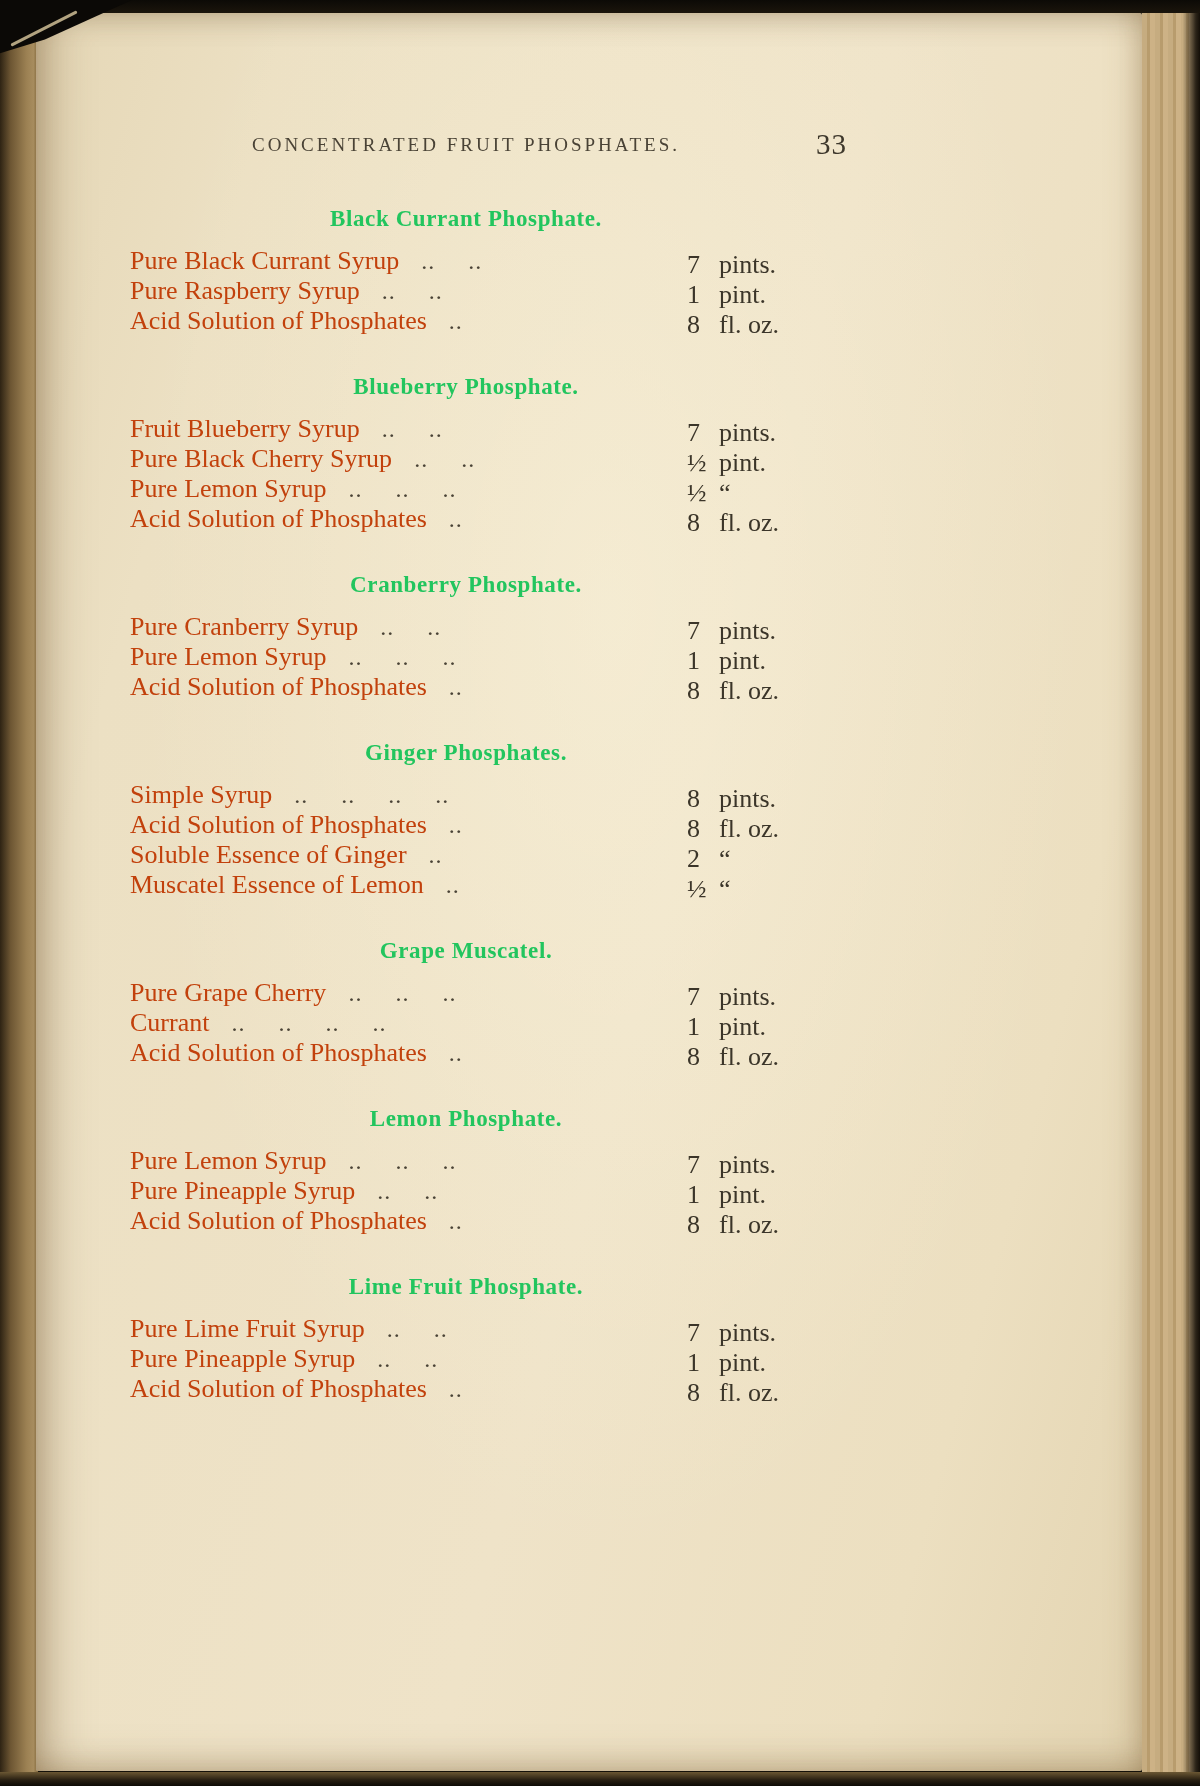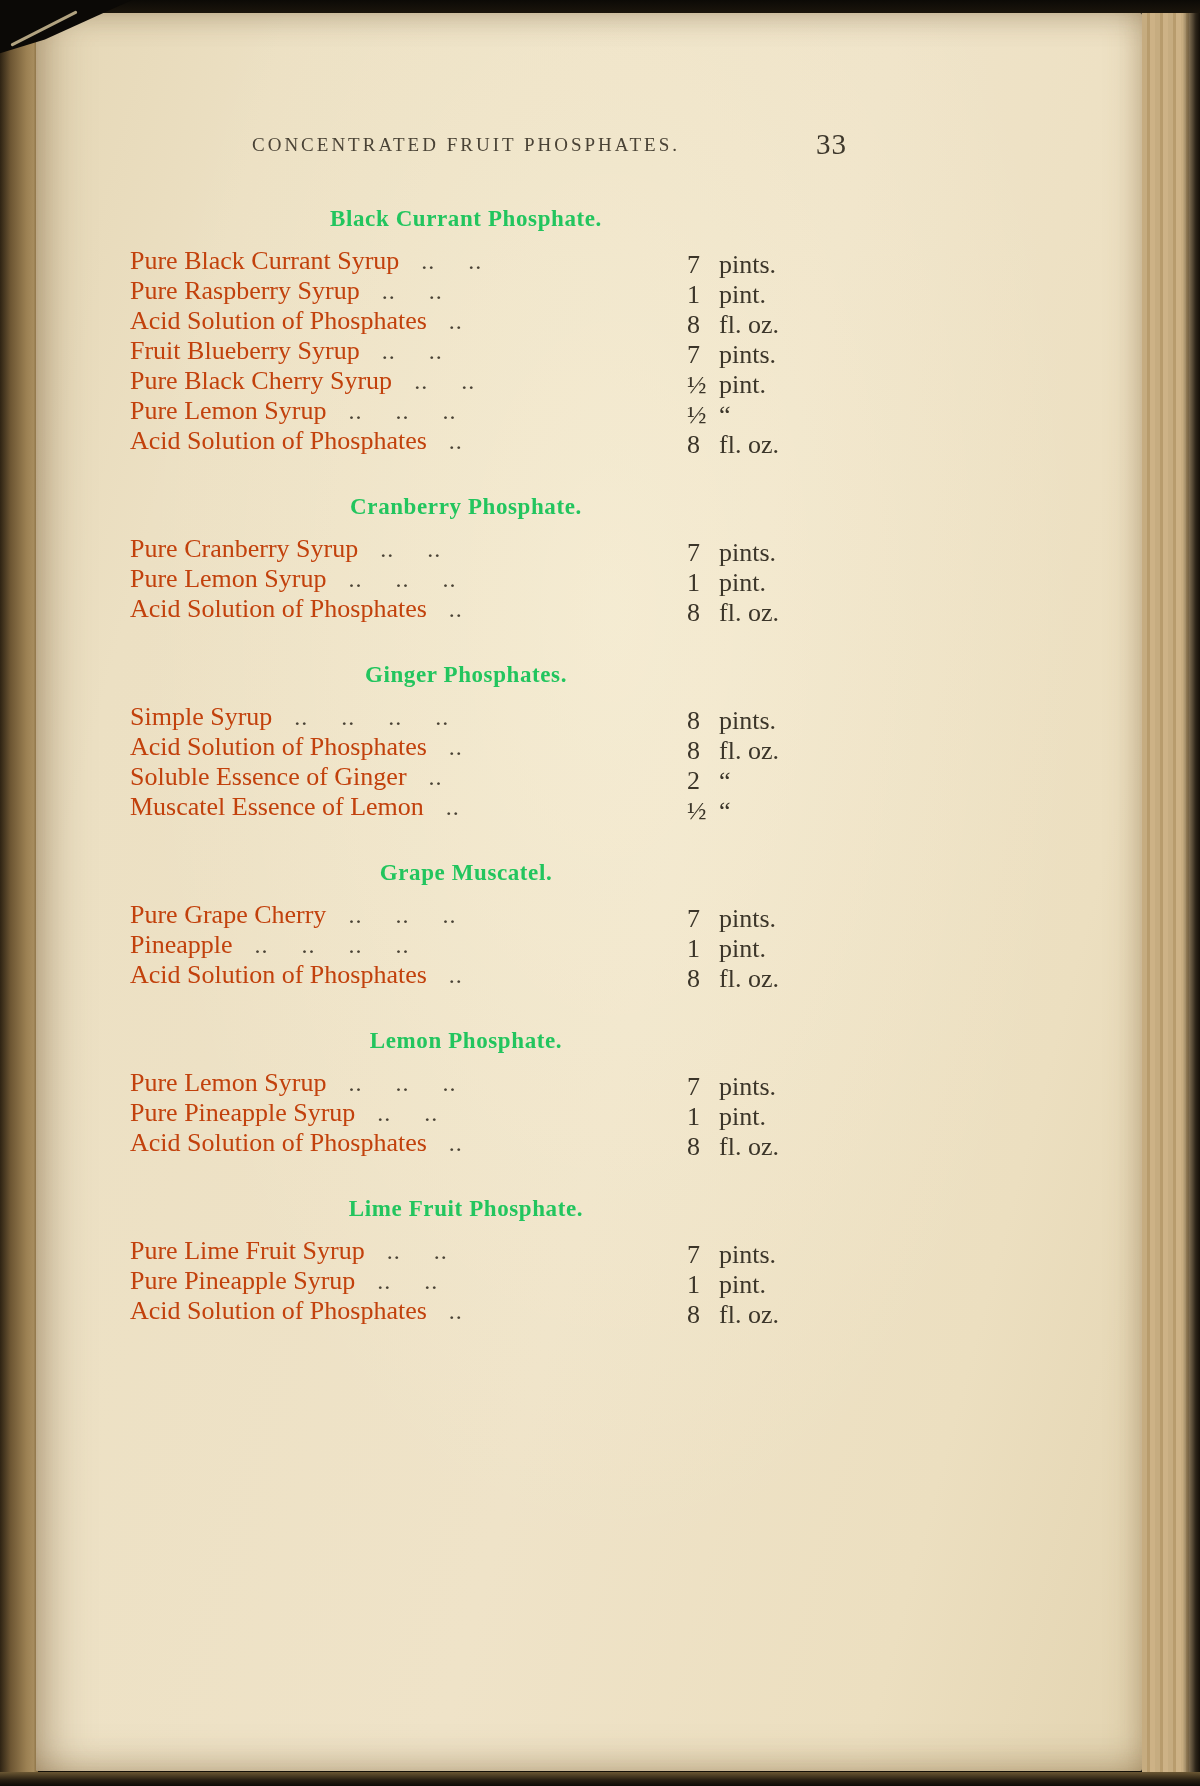--- a/index.html
+++ b/index.html
@@ -135,20 +135,21 @@
         <span class="ing">Pure Raspberry Syrup</span><span class="dots">.. ..</span>
         <span class="qty"><span class="amt">1</span><span class="unit">pint.</span></span>
       </div>
       <div class="row">
         <span class="ing">Acid Solution of Phosphates</span><span class="dots">..</span>
         <span class="qty"><span class="amt">8</span><span class="unit">fl. oz.</span></span>
       </div>
     </div>
 
     <div class="section">
+      <h3 class="sec-title">Blueberry Phosphate.</h3>
       <div class="row">
         <span class="ing">Fruit Blueberry Syrup</span><span class="dots">.. ..</span>
         <span class="qty"><span class="amt">7</span><span class="unit">pints.</span></span>
       </div>
       <div class="row">
         <span class="ing">Pure Black Cherry Syrup</span><span class="dots">.. ..</span>
         <span class="qty"><span class="amt">½</span><span class="unit">pint.</span></span>
       </div>
       <div class="row">
         <span class="ing">Pure Lemon Syrup</span><span class="dots">.. .. ..</span>
@@ -196,21 +197,21 @@
       </div>
     </div>
 
     <div class="section">
       <h3 class="sec-title">Grape Muscatel.</h3>
       <div class="row">
         <span class="ing">Pure Grape Cherry</span><span class="dots">.. .. ..</span>
         <span class="qty"><span class="amt">7</span><span class="unit">pints.</span></span>
       </div>
       <div class="row">
-        <span class="ing">Pineapple</span><span class="dots">.. .. .. ..</span>
+        <span class="ing">Currant</span><span class="dots">.. .. .. ..</span>
         <span class="qty"><span class="amt">1</span><span class="unit">pint.</span></span>
       </div>
       <div class="row">
         <span class="ing">Acid Solution of Phosphates</span><span class="dots">..</span>
         <span class="qty"><span class="amt">8</span><span class="unit">fl. oz.</span></span>
       </div>
     </div>
 
     <div class="section">
       <h3 class="sec-title">Lemon Phosphate.</h3>

